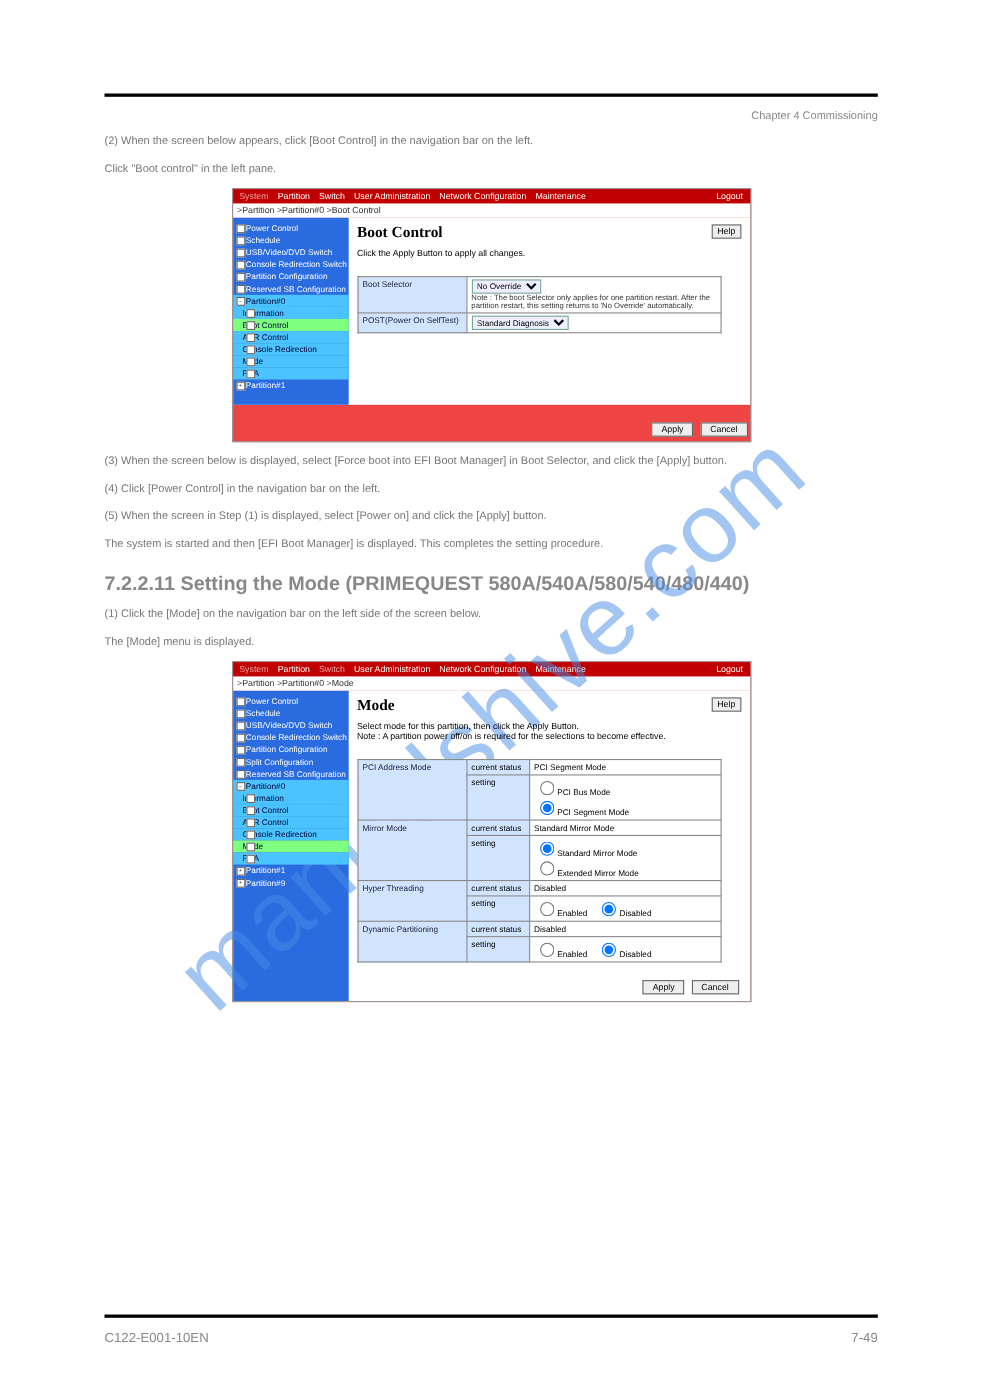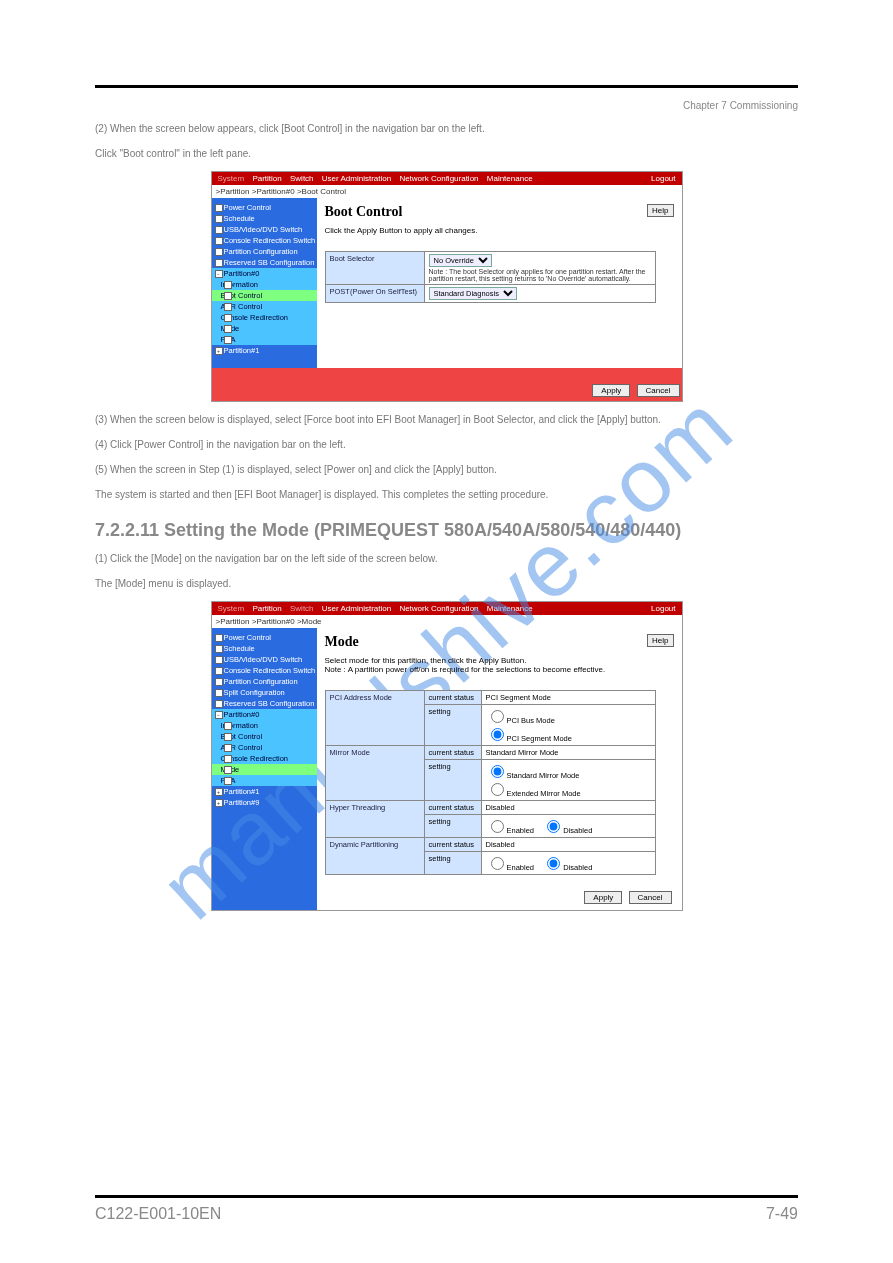--- a/index.html
+++ b/index.html
@@ -177,21 +177,21 @@
     margin: 0 2px;
   }
   .radio-opt { white-space: nowrap; margin-right: 6px; }
   .footer {
     position: absolute;
     bottom: 40px;
     left: 95px;
     right: 95px;
     display: flex;
     justify-content: space-between;
-    font-size: 16px;
+    font-size: 12px;
     color: #888;
   }
   
   .watermark {
     position: absolute;
     left: 50%;
     top: 52%;
     transform: translate(-50%, -50%) rotate(-42deg);
     font-size: 90px;
     font-family: Arial, sans-serif;
@@ -202,21 +202,21 @@
     white-space: nowrap;
   }
 </style>
 </head>
 <body>
 
 <div class="page">
   <div class="watermark">manualshive.com</div>
 
   <hr class="hr-top">
-  <div class="header-right">Chapter 7 Commissioning</div>
+  <div class="header-right">Chapter 4 Commissioning</div>
 
   <div class="body-text">(2) When the screen below appears, click [Boot Control] in the navigation bar on the left.</div>
   <div class="body-text">Click "Boot control" in the left pane.</div>
 
   <div class="screenshot">
     <div class="redbar">
       <div class="nav">
         <span class="dim">System</span>
         <span>Partition</span>
         <span>Switch</span>

